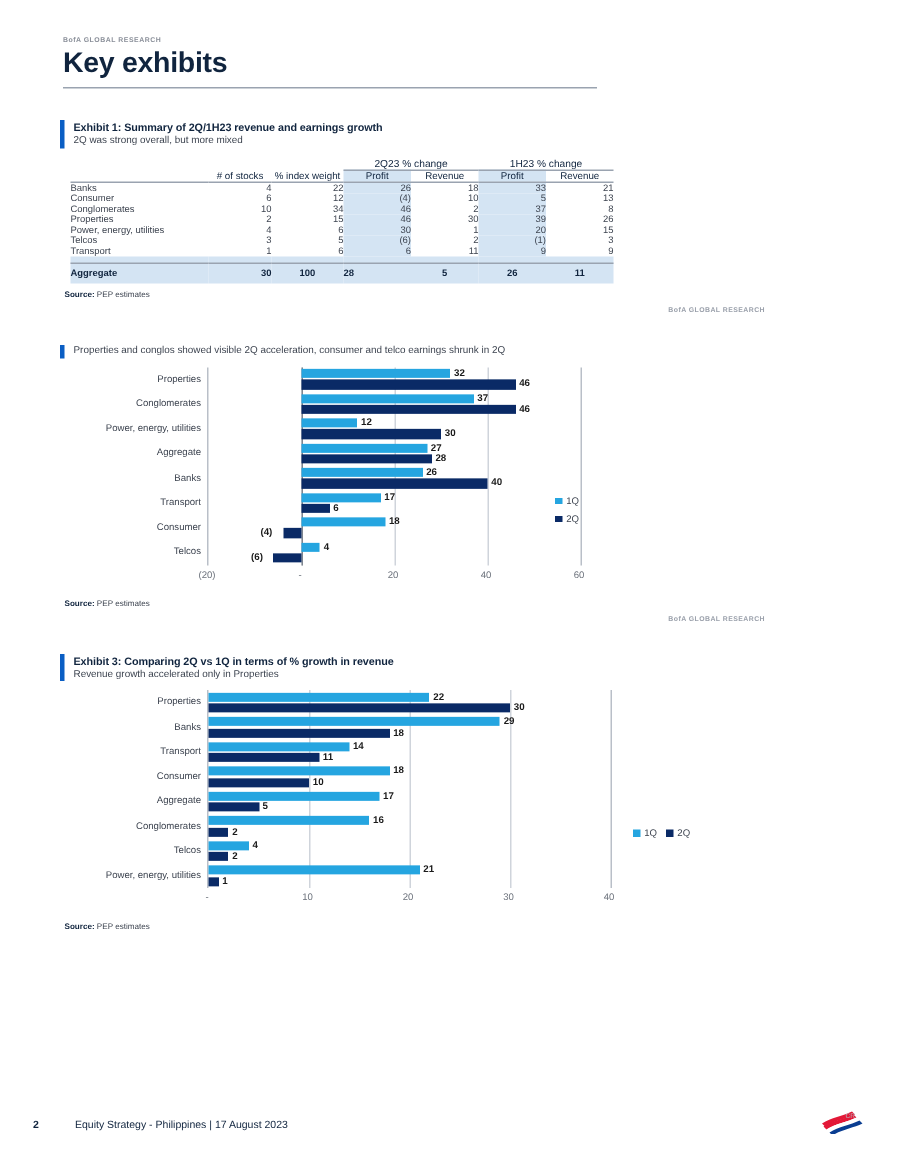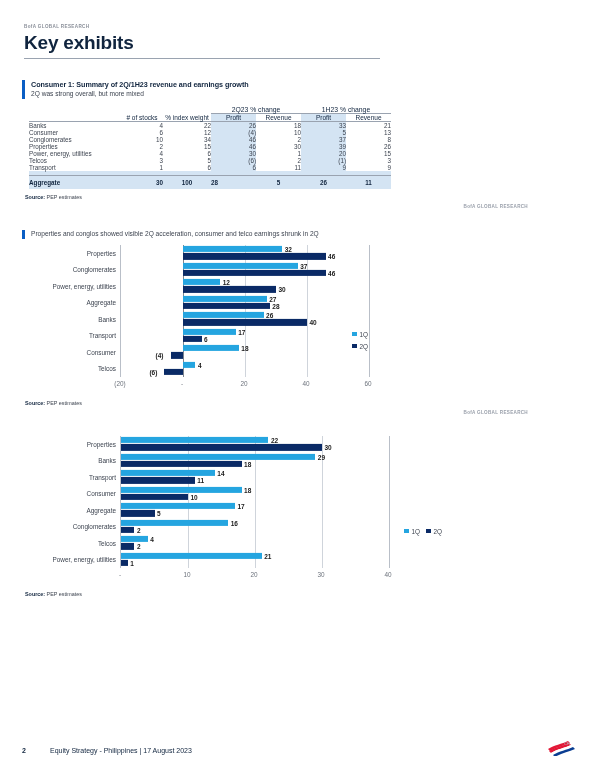--- a/index.html
+++ b/index.html
@@ -13,21 +13,21 @@
     font-family: "Liberation Sans", sans-serif;
     color: #1a1a1a;
     position: relative;
     overflow: hidden;
   }
   .page {
     position: relative;
     width: 600px;
     height: 776px;
     box-sizing: border-box;
-    padding: 0 22px;
+    padding: 0 40px;
   }
 
   
   .brandline {
     font-size: 4.6px;
     letter-spacing: .35px;
     color: #8a8f99;
     padding-top: 24px;
     padding-left: 2px;
     font-weight: bold;
@@ -242,21 +242,21 @@
 </head>
 <body>
 
 <div class="page">
 
   <div class="brandline">BofA GLOBAL RESEARCH</div>
   <div class="page-title">Key exhibits</div>
 
   <div class="exhibit">
     <div class="ex-head">
-      <div class="ex-title">Consumer 1: Summary of 2Q/1H23  revenue and earnings growth</div>
+      <div class="ex-title">Exhibit 1: Summary of 2Q/1H23  revenue and earnings growth</div>
       <div class="ex-sub">2Q was strong overall, but more mixed</div>
     </div>
 
     <table class="tbl">
       <colgroup>
         <col style="width:92px">
           <col style="width:42px">
           <col style="width:48px">
         <col style="width:45px">
           <col style="width:45px">
@@ -457,20 +457,24 @@
     </div>
 
     <div class="source">
       <b>Source:</b>
       <span>PEP estimates</span>
     </div>
     <div class="attrib">BofA GLOBAL RESEARCH</div>
   </div>
 
   <div class="exhibit">
+    <div class="ex-head">
+      <div class="ex-title">Exhibit 3: Comparing 2Q vs 1Q in terms of % growth in revenue</div>
+      <div class="ex-sub">Revenue growth accelerated only in Properties</div>
+    </div>
 
     <div class="chart ex3" id="chart3">
       <div class="cat-col" id="cat3" style="width: 98px;">
           <div class="cat" style="top: 8.25px;">Properties</div>
           <div class="cat" style="top: 24.75px;">Banks</div>
           <div class="cat" style="top: 41.25px;">Transport</div>
           <div class="cat" style="top: 57.75px;">Consumer</div>
           <div class="cat" style="top: 74.25px;">Aggregate</div>
           <div class="cat" style="top: 90.75px;">Conglomerates</div>
           <div class="cat" style="top: 107.25px;">Telcos</div>

